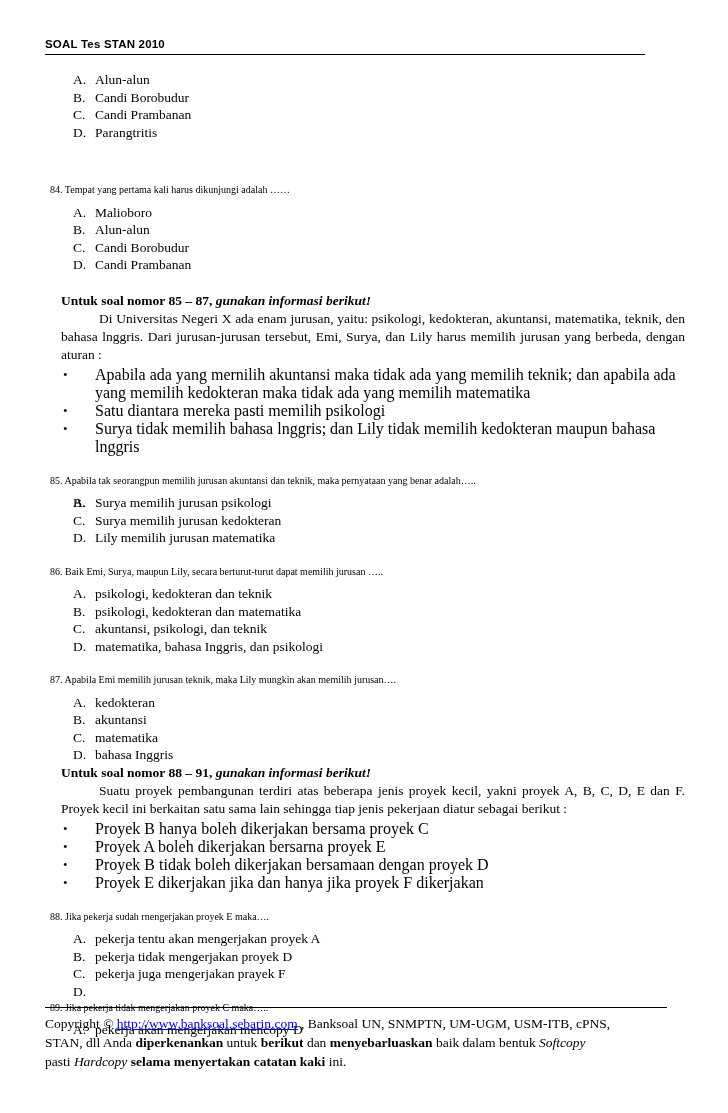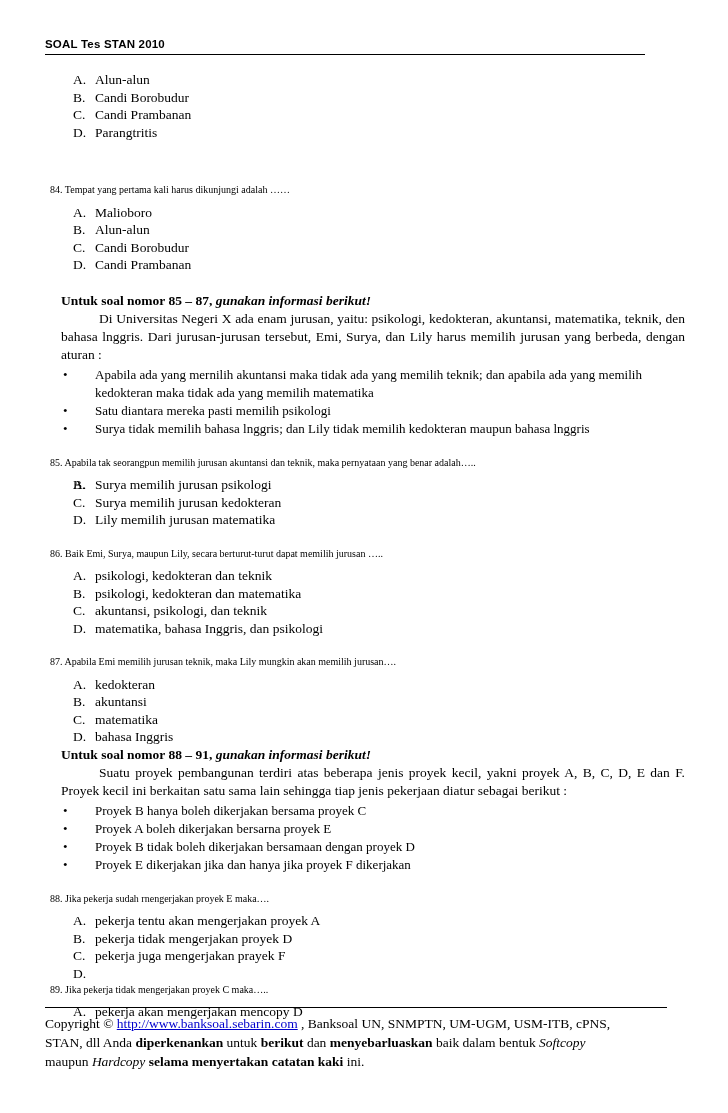--- a/index.html
+++ b/index.html
@@ -90,21 +90,21 @@
   .para .indent {
     display: inline-block;
     width: 38px;
   }
   .bullets {
     margin: 2px 0 0 0;
     padding: 0;
     list-style: none;
   }
   .bullets li {
-    font-size: 13px;
+    font-size: 16px;
     line-height: 18px;
     position: relative;
     padding-left: 34px;
     margin-bottom: 0px;
   }
   .bullets li::before {
     content: "\2022";
     position: absolute;
     left: 2px;
     top: 0;
@@ -232,17 +232,17 @@
       </ul>
     </div>
 
   </div>
 
   <div class="footer">
     <hr class="footer-rule">
     <div class="footer-text">
       <span>Copyright © </span><a href="#">http://www.banksoal.sebarin.com</a><span>  , Banksoal UN, SNMPTN, UM-UGM, USM-ITB, cPNS,</span><br>
       <span>STAN, dll Anda </span><b>diperkenankan</b><span> untuk </span><b>berikut</b><span> dan </span><b>menyebarluaskan</b><span> baik dalam bentuk </span><i>Softcopy</i><br>
-      <span>maupun </span><i>Hardcopy</i><b> selama menyertakan catatan kaki</b><span> ini.</span>
+      <span>pasti </span><i>Hardcopy</i><b> selama menyertakan catatan kaki</b><span> ini.</span>
     </div>
   </div>
 
 </div>
 
 </body></html>

